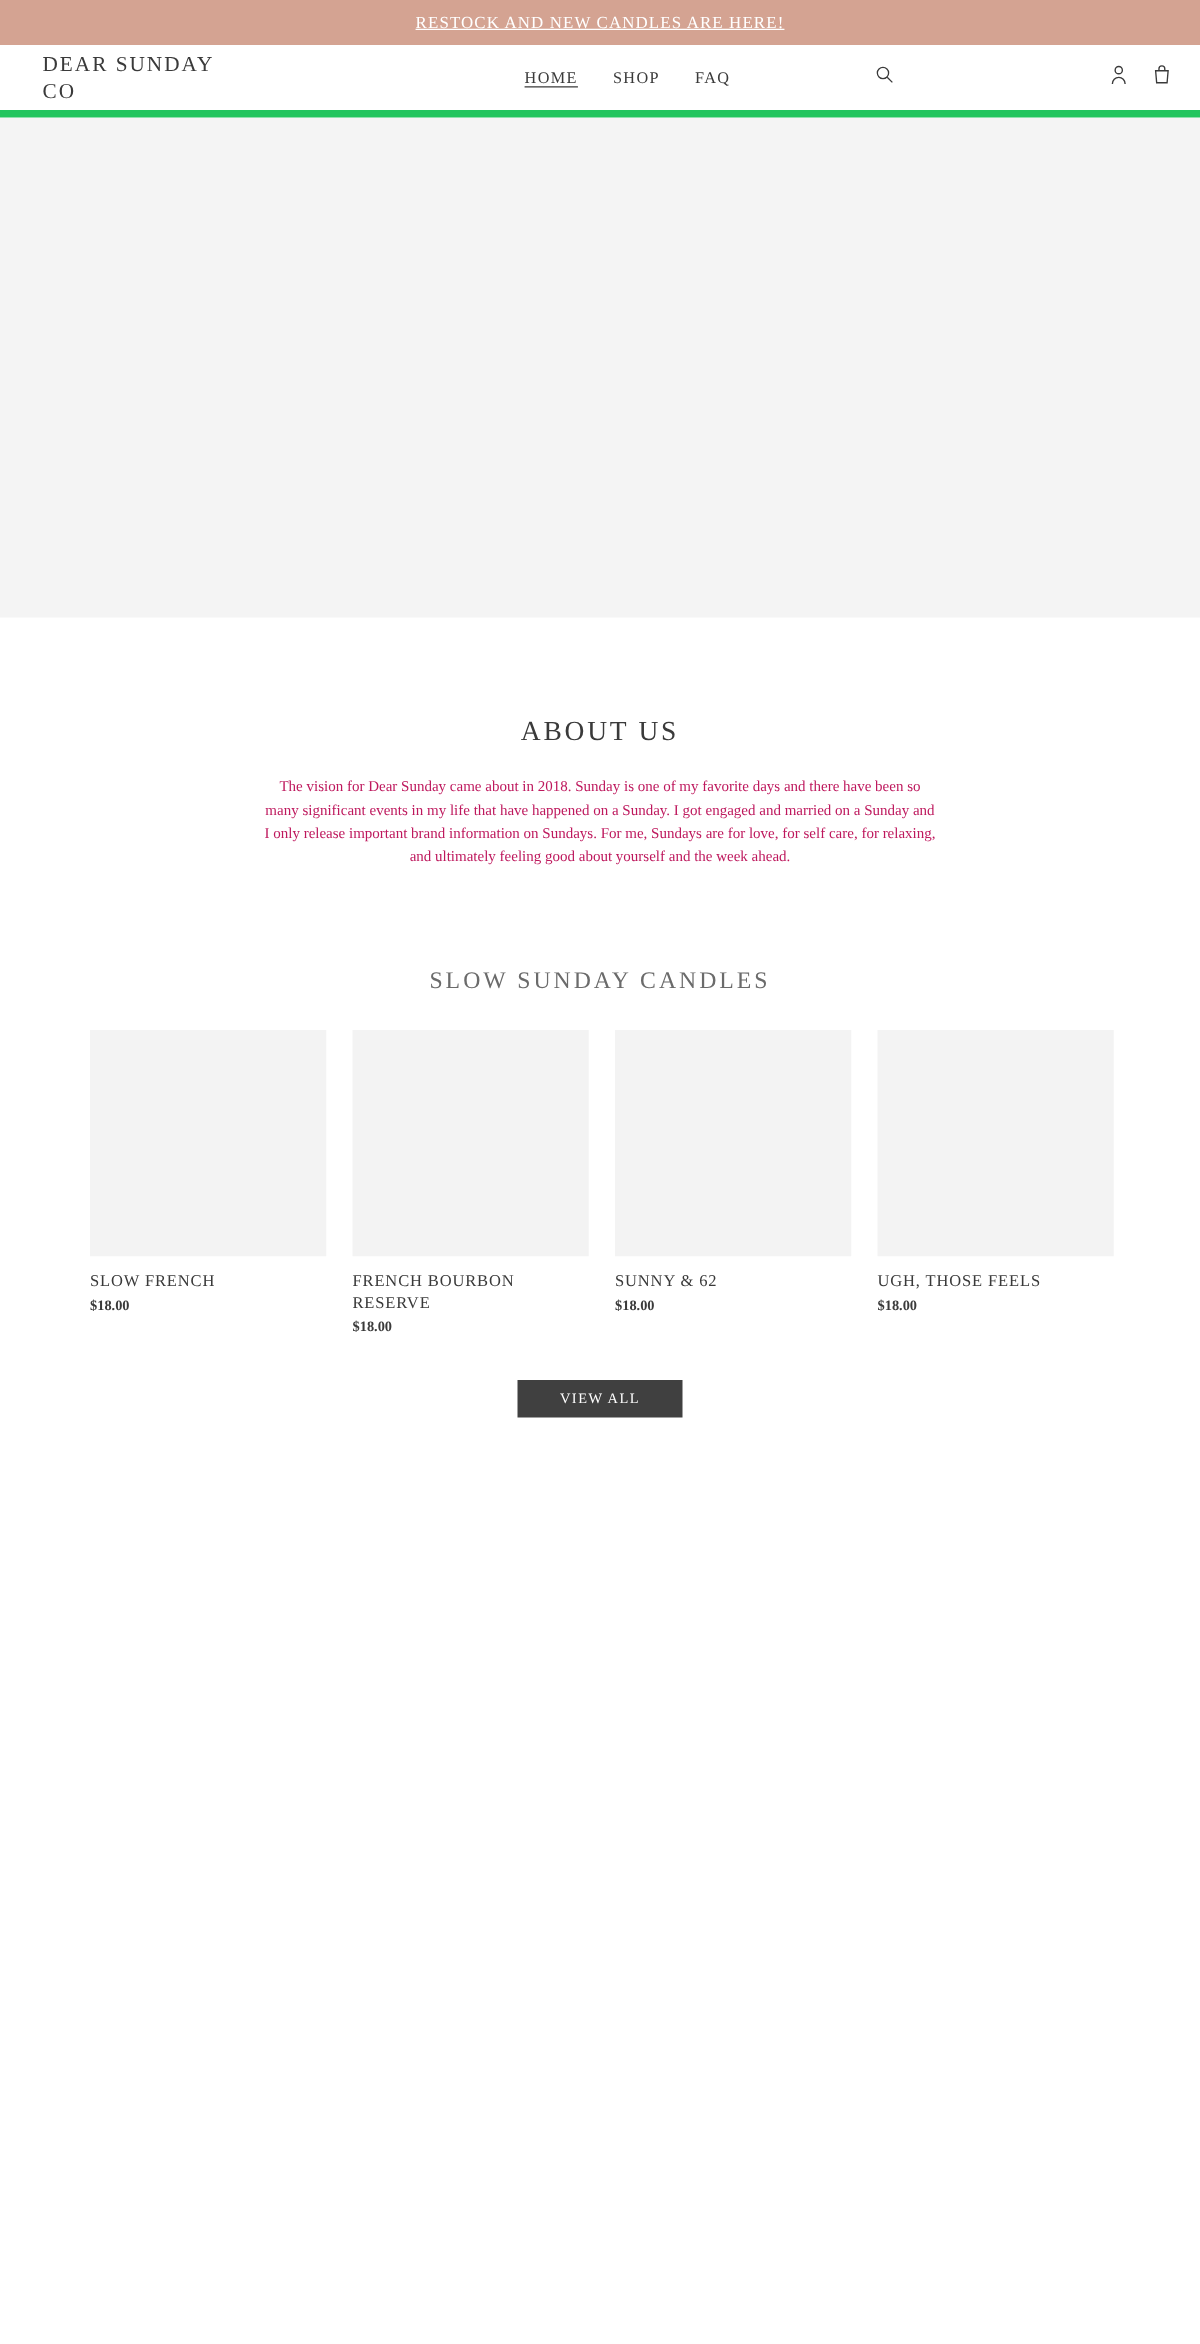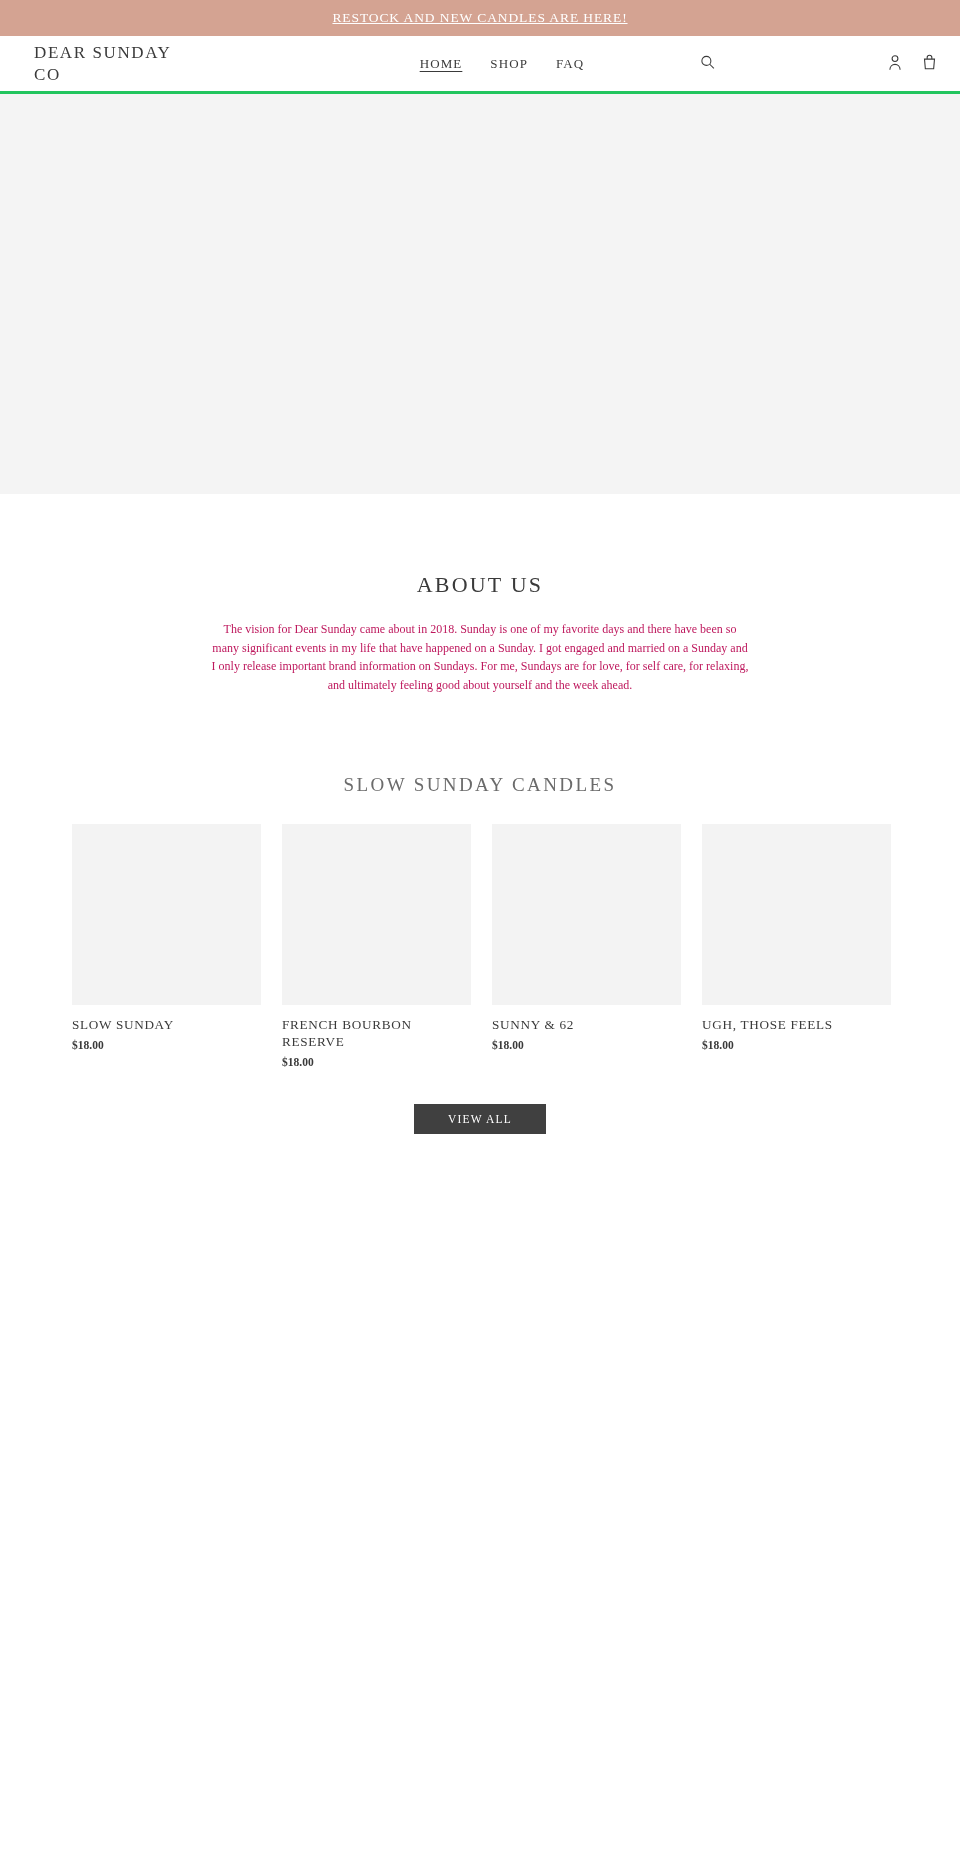--- a/index.html
+++ b/index.html
@@ -29,21 +29,21 @@
   }
 
   
   .header {
     height: 58px;
     background: #ffffff;
     display: flex;
     align-items: center;
     padding: 0 34px;
     position: relative;
-    border-bottom: 3px solid #22c55e;
+    border-bottom: 6px solid #22c55e;
   }
   .logo {
     font-size: 17px;
     letter-spacing: 1.6px;
     line-height: 1.25;
     color: #3a3a3a;
     width: 200px;
     text-decoration: none;
   }
   .nav {
@@ -222,21 +222,21 @@
   <h2>ABOUT US</h2>
   <p>The vision for Dear Sunday came about in 2018. Sunday is one of my favorite days and there have been so many significant events in my life that have happened on a Sunday. I got engaged and married on a Sunday and I only release important brand information on Sundays. For me, Sundays are for love, for self care, for relaxing, and ultimately feeling good about yourself and the week ahead.</p>
 </section>
 
 <section>
   <h3 class="section-title">SLOW SUNDAY CANDLES</h3>
 
   <div class="grid">
     <a href="#" class="card">
       <div class="card-img"></div>
-      <div class="card-title">SLOW SUNDAY</div>
+      <div class="card-title">SLOW FRENCH</div>
       <div class="card-price">$18.00</div>
     </a>
     <a href="#" class="card">
       <div class="card-img"></div>
       <div class="card-title">FRENCH BOURBON RESERVE</div>
       <div class="card-price">$18.00</div>
     </a>
     <a href="#" class="card">
       <div class="card-img"></div>
       <div class="card-title">SUNNY &amp; 62</div>

